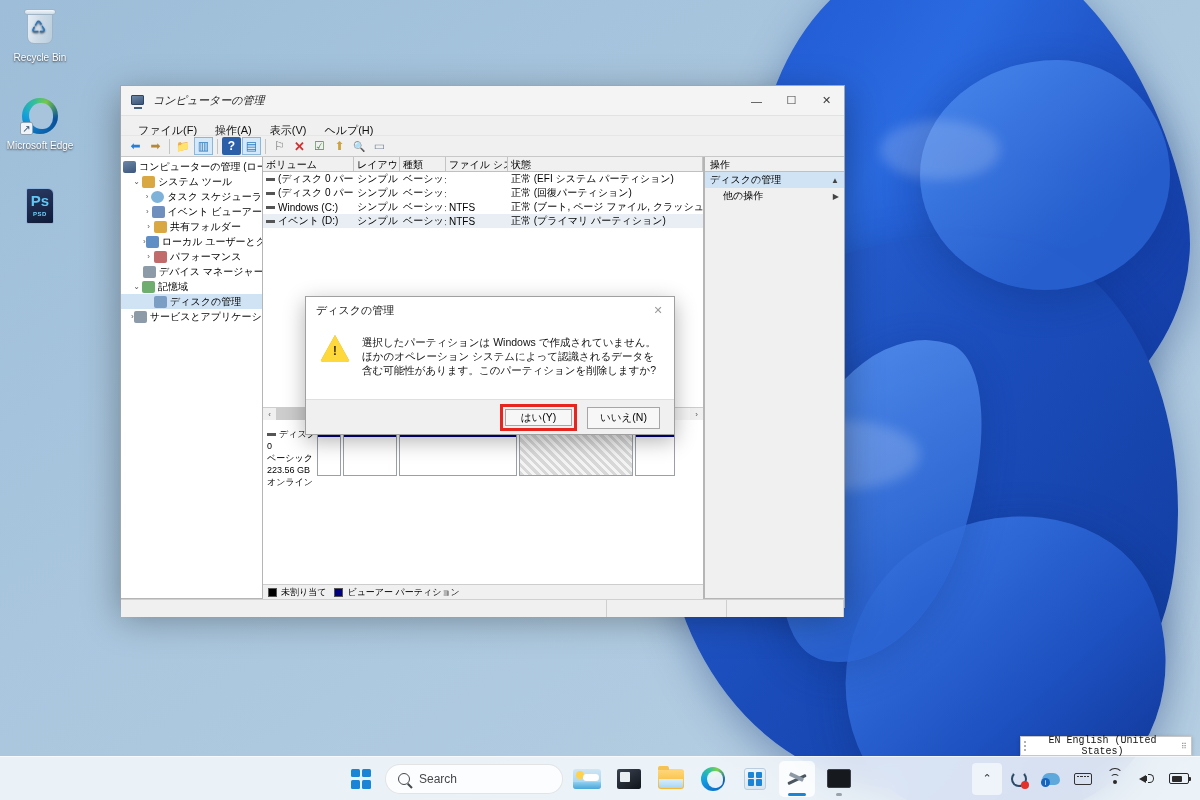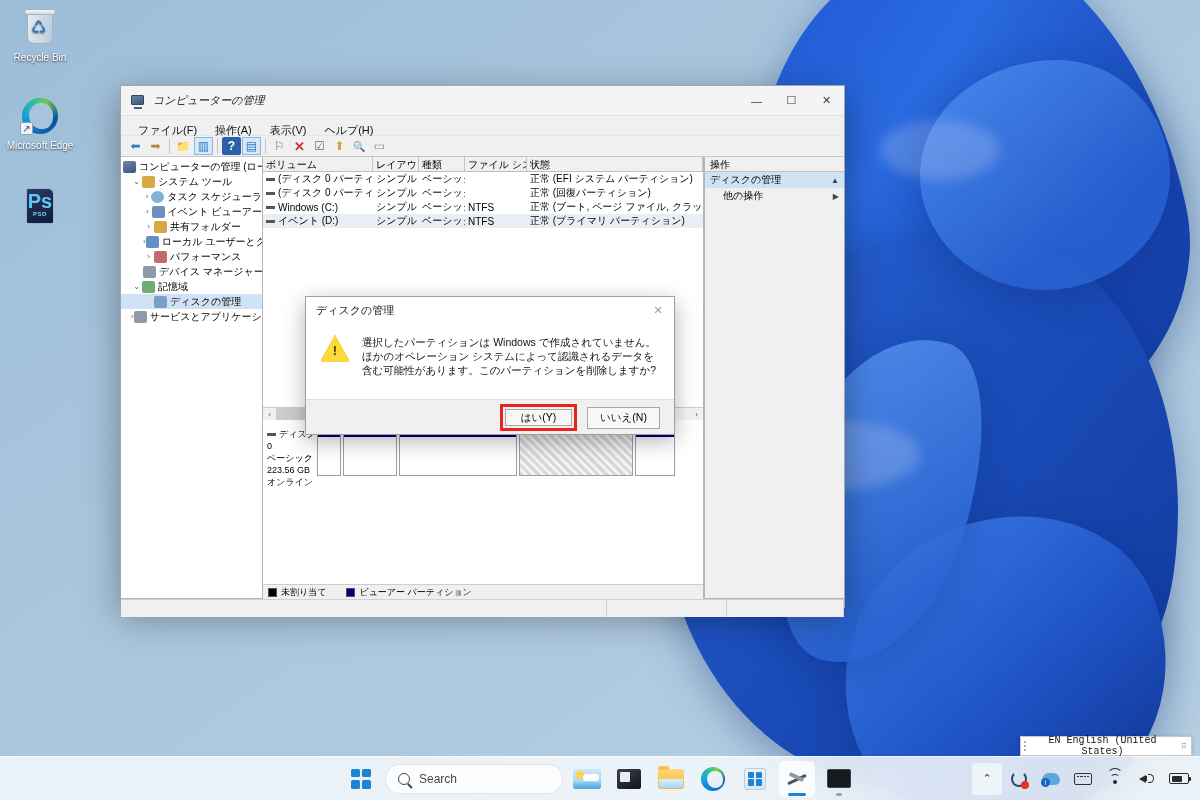--- a/index.html
+++ b/index.html
@@ -77,21 +77,21 @@
   .shortcut {
     position:absolute; left:0; bottom:1px; width:13px; height:13px;
     background:#f0f4f8; border:1px solid #8fa3b5; border-radius:2px;
     font-size:10px; line-height:11px; color:#2a4a6a; text-align:center;
     text-shadow:none;
   }
   
   .psd-g { position:absolute; left:6px; top:2px; width:28px; height:36px;
     background: linear-gradient(160deg,#2b3a63,#0f1b38); border-radius:2px 6px 2px 2px;
     border:1px solid #8fb4dd; }
-  .psd-g .ps { position:absolute; left:0; right:0; top:6px; font-size:20px; font-weight:bold;
+  .psd-g .ps { position:absolute; left:0; right:0; top:6px; font-size:15px; font-weight:bold;
     color:#5fc8f5; text-align:center; text-shadow:none; }
   .psd-g .lbl { position:absolute; left:0; right:0; bottom:3px; font-size:6px; font-weight:bold;
     color:#6fd4ff; text-align:center; text-shadow:none; letter-spacing:.5px; }
 
   
   #mmc {
     position:absolute; left:120px; top:85px; width:725px; height:523px;
     background:#f0f0f0; border:1px solid #9fa6ad;
     box-shadow: 0 10px 34px rgba(0,0,0,.35);
     font-size:11px; color:#000;
@@ -128,21 +128,21 @@
 
   .center-pane { flex:1; display:flex; flex-direction:column; background:#fff;
                  border-right:1px solid #b5b5b5; overflow:hidden; position:relative; }
   .vol-head { display:flex; height:15px; background:#f0f0f0; border-bottom:1px solid #c0c0c0;
               font-size:10px; }
   .vol-head div { border-right:1px solid #c4c4c4; padding:1px 3px; overflow:hidden; white-space:nowrap; }
   .vol-row { display:flex; height:14px; font-size:10px; align-items:center; }
   .vol-row div { padding:0 3px; overflow:hidden; white-space:nowrap; }
   .vbar { display:inline-block; width:9px; height:3px; background:#555; margin-right:3px;
           vertical-align:middle; }
-  .col-vol { width:110px; } .col-lay { width:46px; } .col-typ { width:46px; }
+  .col-vol { width:91px; } .col-lay { width:46px; } .col-typ { width:46px; }
   .col-fs { width:62px; } .col-st { flex:1; }
 
   .hscroll { height:13px; background:#f0f0f0; border-top:1px solid #cdcdcd;
              display:flex; align-items:center; justify-content:space-between; }
   .hs-arrow { width:13px; height:12px; font-size:8px; display:flex; align-items:center;
               justify-content:center; background:#f0f0f0; color:#555; }
   .hs-track { flex:1; height:12px; background:#f5f5f5; position:relative; }
   .hs-thumb { position:absolute; left:0; top:0; width:58px; height:12px; background:#cdcdcd; }
 
   .graph-pane { flex:1; background:#fff; position:relative; overflow:hidden; }
@@ -150,21 +150,21 @@
   .disk-label { width:50px; font-size:9px; line-height:12px; }
   .disk-label .dl-t { font-weight:normal; }
   .parts { flex:1; display:flex; gap:2px; padding-top:2px; }
   .part { border:1px solid #9aa0a6; height:46px; background:#fff; position:relative;
           font-size:8px; overflow:hidden; }
   .part .cap { height:6px; background:#000080; }
   .part.hatch { background-image: repeating-linear-gradient(45deg,#d8d8d8 0 3px,#f4f4f4 3px 6px); }
 
   .legend { position:absolute; left:0; bottom:0; width:100%; height:15px; background:#f0f0f0;
             border-top:1px solid #cdcdcd; display:flex; align-items:center; font-size:9px;
-            padding-left:5px; gap:20px; }
+            padding-left:5px; gap:8px; }
   .lg { display:flex; align-items:center; gap:4px; }
   .lg .sw { width:9px; height:9px; border:1px solid #555; }
 
   .action-pane { width:140px; background:#f0f0f0; border-left:1px solid #b5b5b5;
                  border-bottom:1px solid #b5b5b5; font-size:10px; }
   .ap-head { height:15px; background:#f0f0f0; border-bottom:1px solid #c0c0c0;
              padding:1px 5px; font-size:10px; }
   .ap-item { height:16px; display:flex; align-items:center; padding:0 5px; font-size:10px; }
   .ap-item.hl { background:#cfe3f5; }
   .ap-item .arr { margin-left:auto; font-size:8px; color:#444; }

